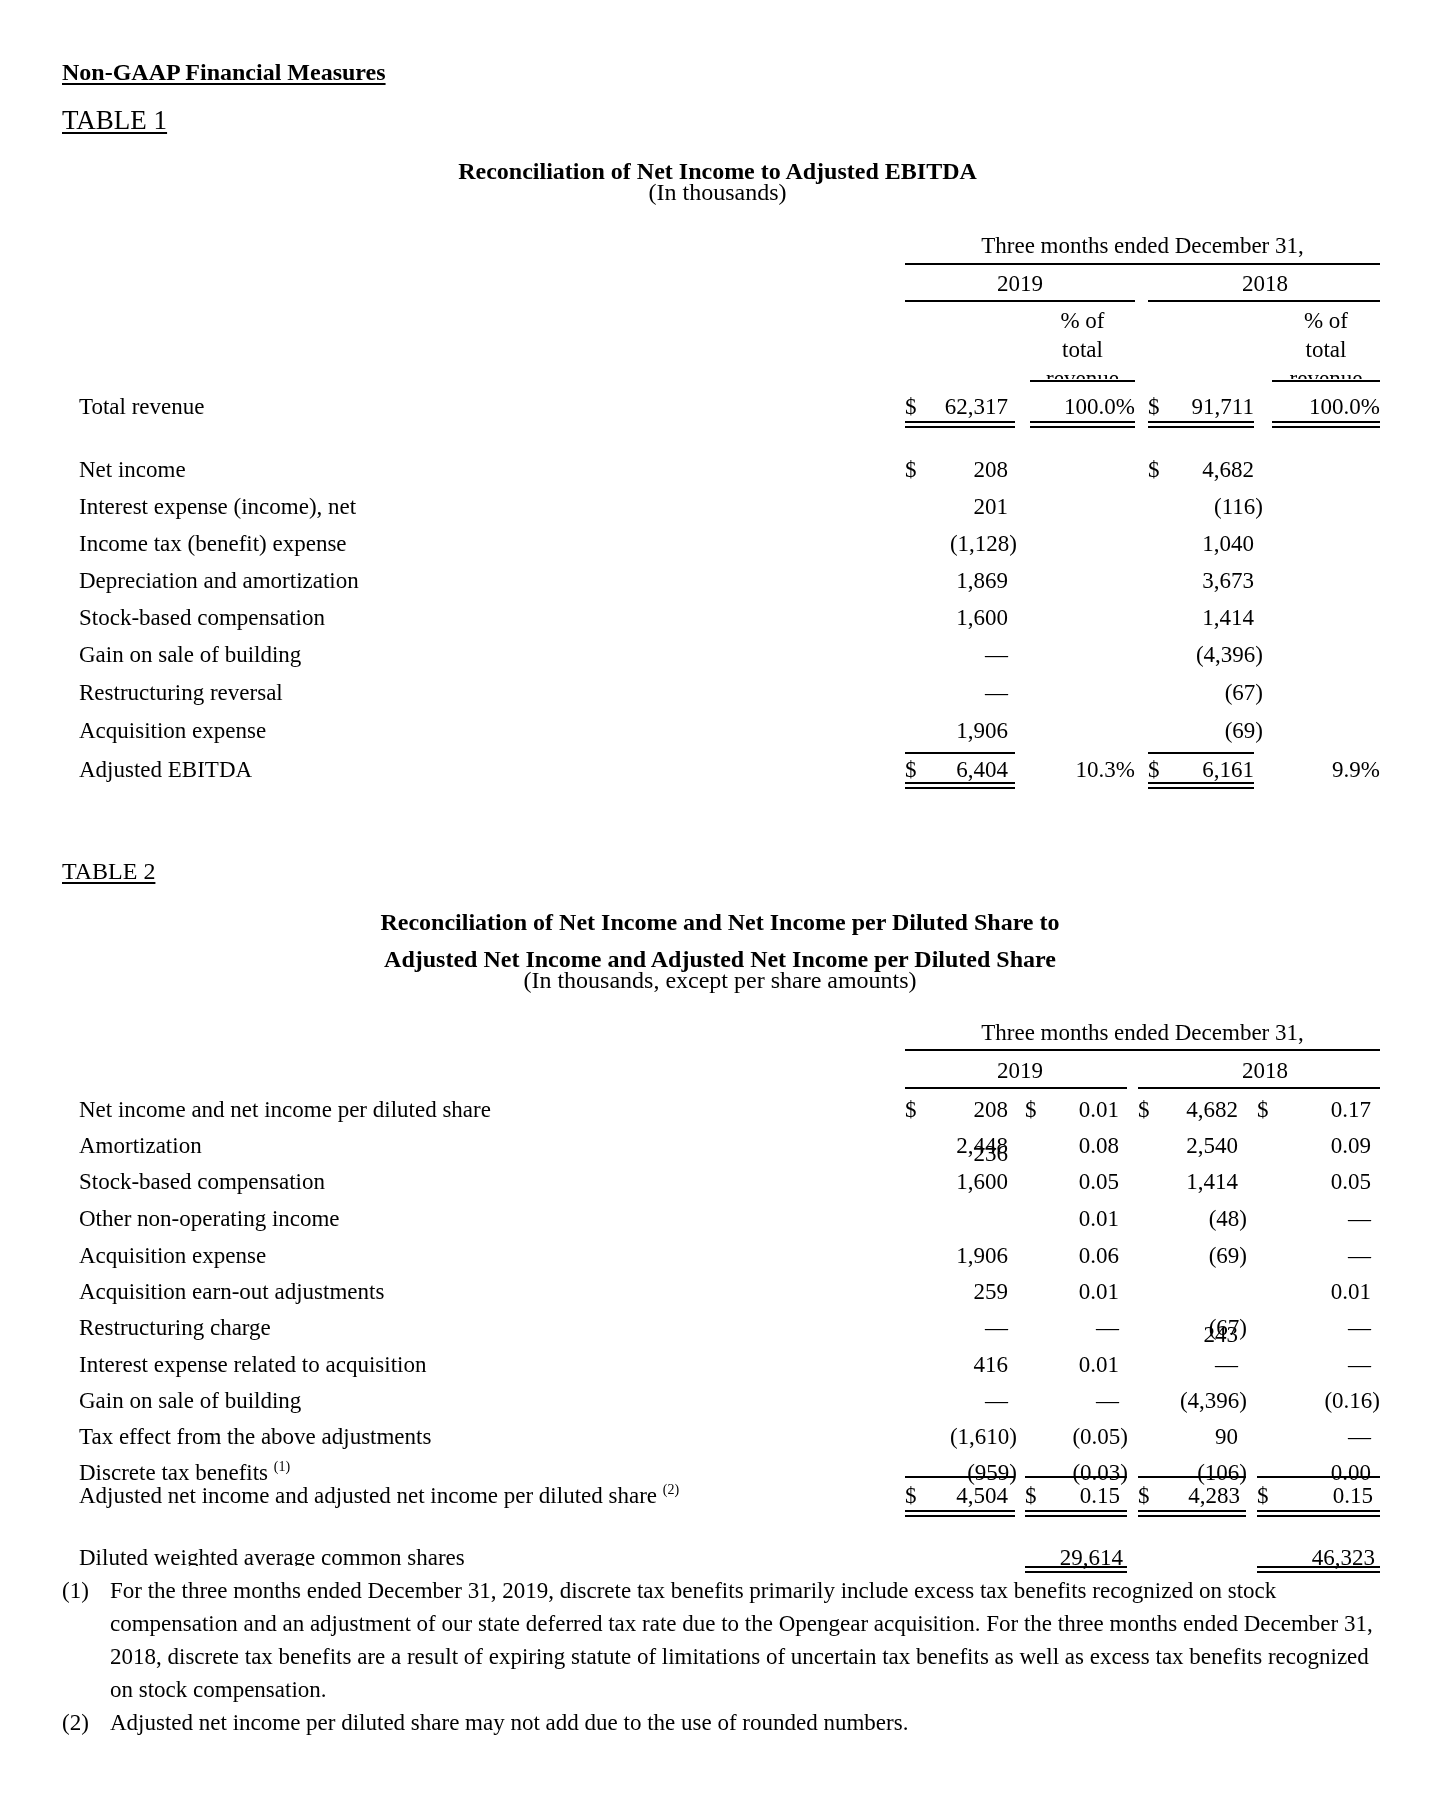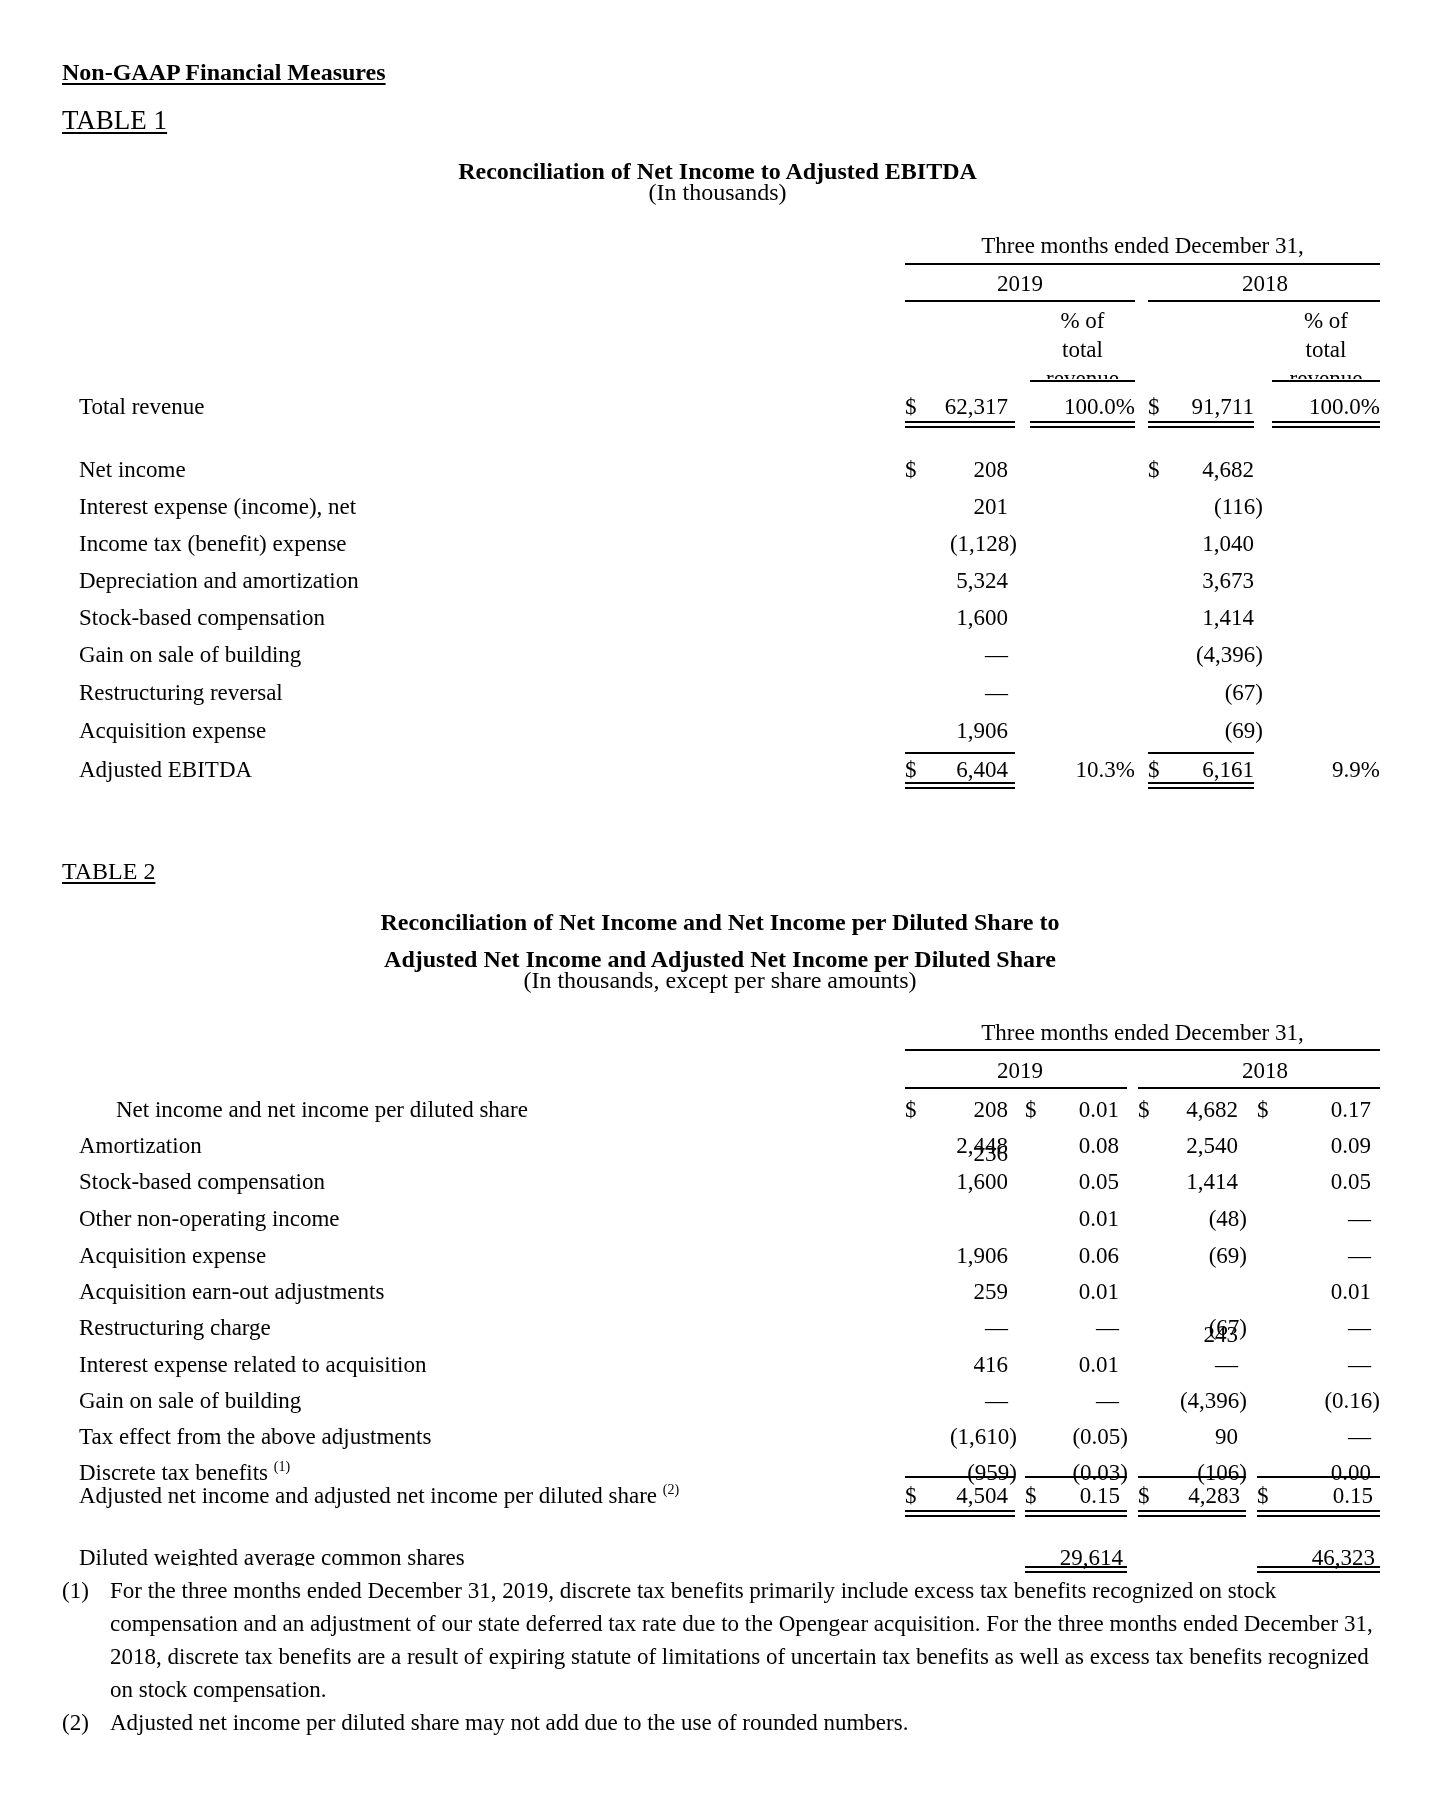--- a/index.html
+++ b/index.html
@@ -69,21 +69,21 @@
       <div class="abs r" style="left:930px;width:87px;top:495px;box-sizing:border-box;padding-right:9px;">201</div>
       <div class="abs r" style="left:1170px;width:93px;top:495px;box-sizing:border-box;padding-right:0;">(116)</div>
     </div>
     <div>
       <div class="abs" style="left:79px;top:532px;">Income tax (benefit) expense</div>
       <div class="abs r" style="left:930px;width:87px;top:532px;box-sizing:border-box;padding-right:0;">(1,128)</div>
       <div class="abs r" style="left:1170px;width:93px;top:532px;box-sizing:border-box;padding-right:9px;">1,040</div>
     </div>
     <div>
       <div class="abs" style="left:79px;top:569px;">Depreciation and amortization</div>
-      <div class="abs r" style="left:930px;width:87px;top:569px;box-sizing:border-box;padding-right:9px;">5,324</div>
+      <div class="abs r" style="left:930px;width:87px;top:569px;box-sizing:border-box;padding-right:9px;">1,869</div>
       <div class="abs r" style="left:1170px;width:93px;top:569px;box-sizing:border-box;padding-right:9px;">3,673</div>
     </div>
     <div>
       <div class="abs" style="left:79px;top:606px;">Stock-based compensation</div>
       <div class="abs r" style="left:930px;width:87px;top:606px;box-sizing:border-box;padding-right:9px;">1,600</div>
       <div class="abs r" style="left:1170px;width:93px;top:606px;box-sizing:border-box;padding-right:9px;">1,414</div>
     </div>
     <div>
       <div class="abs" style="left:79px;top:643px;">Gain on sale of building</div>
       <div class="abs r" style="left:930px;width:87px;top:643px;box-sizing:border-box;padding-right:9px;">—</div>
@@ -122,21 +122,21 @@
 
 <div class="abs ctr" style="left:905px;width:475px;top:1021px;">Three months ended December 31,</div>
 <div class="hl" style="left:905px;width:475px;top:1049px;"></div>
 <div class="abs ctr" style="left:905px;width:230px;top:1059px;">2019</div>
 <div class="abs ctr" style="left:1150px;width:230px;top:1059px;">2018</div>
 <div class="hl" style="left:905px;width:222px;top:1087px;"></div>
 <div class="hl" style="left:1138px;width:242px;top:1087px;"></div>
 
 <div id="t2rows">
     <div>
-      <div class="abs" style="left:79px;top:1098px;margin-left:37px;"><span>Net income and net income per diluted share</span></div>
+      <div class="abs" style="left:79px;top:1098px;"><span>Net income and net income per diluted share</span></div>
       <div class="abs" style="left:905px;top:1098px;">$</div>
       <div class="abs" style="left:1025px;top:1098px;">$</div>
       <div class="abs" style="left:1138px;top:1098px;">$</div>
       <div class="abs" style="left:1257px;top:1098px;">$</div>
       <div class="abs r" style="left:930px;width:87px;top:1098px;box-sizing:border-box;padding-right:9px;">208</div>
       <div class="abs r" style="left:1040px;width:88px;top:1098px;box-sizing:border-box;padding-right:9px;">0.01</div>
       <div class="abs r" style="left:1160px;width:87px;top:1098px;box-sizing:border-box;padding-right:9px;">4,682</div>
       <div class="abs r" style="left:1280px;width:100px;top:1098px;box-sizing:border-box;padding-right:9px;">0.17</div>
     </div>
     <div>

